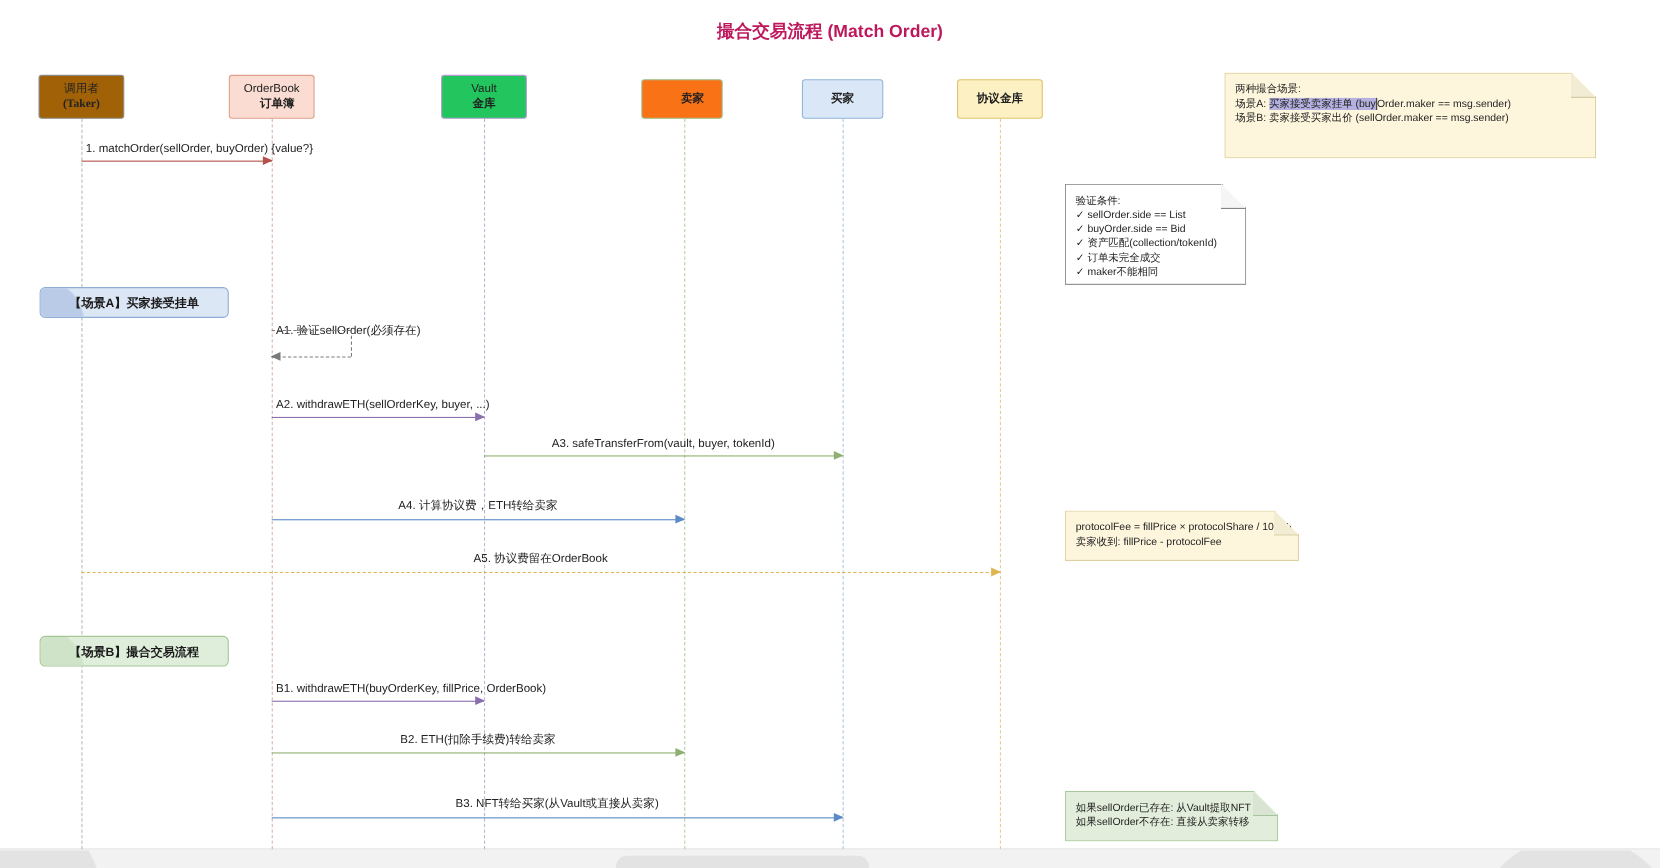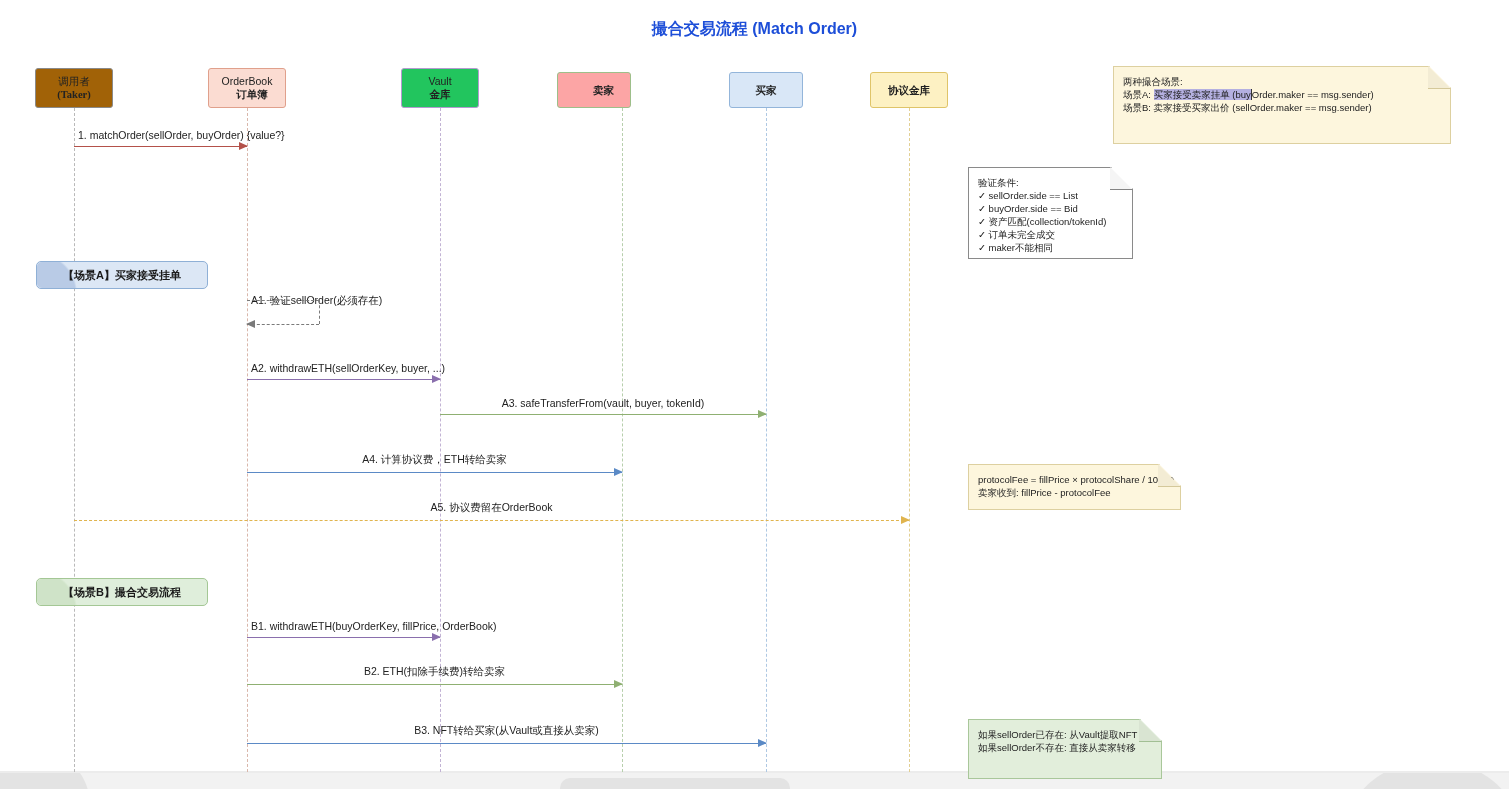--- a/index.html
+++ b/index.html
@@ -24,21 +24,21 @@
     position:absolute;left:0;top:0;width:1509px;height:773px;
     background:#ffffff;z-index:1;
   }
   .canvas-edge{
     position:absolute;left:0;top:771px;width:1509px;height:2px;
     background:#ececec;z-index:2;
   }
 
   .title{
     position:absolute;left:0;top:19px;width:1509px;text-align:center;
-    font-size:16px;font-weight:bold;color:#1d4ed8;z-index:5;
+    font-size:16px;font-weight:bold;color:#be185d;z-index:5;
   }
 
   
   .actor{
     position:absolute;box-sizing:border-box;border-radius:3px;
     display:flex;flex-direction:column;align-items:center;justify-content:center;
     font-size:10.5px;line-height:13px;color:#222;z-index:6;text-align:center;
   }
   .actor .l2{font-weight:bold;}
   
@@ -108,21 +108,21 @@
       <span class="l2" style="font-weight: bold;">(Taker)</span>
     </div>
     <div class="actor" style="left: 208px; top: 68px; width: 78px; height: 40px; background: rgb(251, 220, 210); border: 1px solid rgb(224, 160, 140);">
       <span>OrderBook</span>
       <span class="l2" style="font-weight: bold; margin-left: 10px;">订单簿</span>
     </div>
     <div class="actor" style="left: 401px; top: 68px; width: 78px; height: 40px; background: #22c55e; border: 1px solid rgb(180, 154, 208);">
       <span>Vault</span>
       <span class="l2" style="font-weight: bold;">金库</span>
     </div>
-    <div class="actor" style="left: 557px; top: 72px; width: 74px; height: 36px; background: #fca5a5; border: 1px solid rgb(157, 191, 138); padding-left: 19px;">
+    <div class="actor" style="left: 583px; top: 72px; width: 74px; height: 36px; background: #f97316; border: 1px solid rgb(157, 191, 138); padding-left: 19px;">
       <span class="" style="font-weight: bold;">卖家</span>
     </div>
     <div class="actor" style="left: 729px; top: 72px; width: 74px; height: 36px; background: rgb(217, 231, 247); border: 1px solid rgb(147, 181, 218);">
       <span class="" style="font-weight: bold;">买家</span>
     </div>
     <div class="actor" style="left: 870px; top: 72px; width: 78px; height: 36px; background: rgb(253, 241, 195); border: 1px solid rgb(223, 196, 105);">
       <span class="" style="font-weight: bold;">协议金库</span>
     </div>
   </div>
 <div id="messages-layer">
@@ -174,21 +174,21 @@
       <div class="lbl">B3. NFT转给买家(从Vault或直接从卖家)</div>
     </div>
   </div>
 <div id="notes-layer">
     <div class="note" style="left: 1113px; top: 66px; width: 338px; height: 78px; background: rgb(253, 246, 221); border: 1px solid rgb(221, 208, 160); clip-path: polygon(0px 0px, calc(100% - 22px) 0px, 100% 22px, 100% 100%, 0px 100%);"><div>两种撮合场景:</div><div><span>场景A: </span><span style="background: rgb(180, 176, 224);">买家接受卖家挂单 (buy</span><span style="border-left: 1px solid rgb(51, 51, 51);"></span><span>Order.maker == msg.sender)</span></div><div>场景B: 卖家接受买家出价 (sellOrder.maker == msg.sender)</div></div>
     <div style="position: absolute; left: 1428px; top: 66px; width: 22px; height: 22px; z-index: 8; background: rgb(253, 246, 221); border-right: 1px solid rgb(221, 208, 160); border-bottom: 1px solid rgb(221, 208, 160); clip-path: polygon(0px 0px, 100% 100%, 0px 100%); filter: brightness(0.96);"></div>
     <div class="note" style="left: 968px; top: 167px; width: 165px; height: 92px; background: rgb(255, 255, 255); border: 1px solid rgb(138, 138, 138); clip-path: polygon(0px 0px, calc(100% - 22px) 0px, 100% 22px, 100% 100%, 0px 100%);"><div>验证条件:</div><div>✓ sellOrder.side == List</div><div>✓ buyOrder.side == Bid</div><div>✓ 资产匹配(collection/tokenId)</div><div>✓ 订单未完全成交</div><div>✓ maker不能相同</div></div>
     <div style="position: absolute; left: 1110px; top: 167px; width: 22px; height: 22px; z-index: 8; background: rgb(255, 255, 255); border-right: 1px solid rgb(138, 138, 138); border-bottom: 1px solid rgb(138, 138, 138); clip-path: polygon(0px 0px, 100% 100%, 0px 100%); filter: brightness(0.96);"></div>
     <div class="note" style="left: 968px; top: 464px; width: 213px; height: 46px; background: rgb(253, 246, 221); border: 1px solid rgb(221, 208, 160); clip-path: polygon(0px 0px, calc(100% - 22px) 0px, 100% 22px, 100% 100%, 0px 100%);"><div>protocolFee = fillPrice × protocolShare / 10000</div><div>卖家收到: fillPrice - protocolFee</div></div>
     <div style="position: absolute; left: 1158px; top: 464px; width: 22px; height: 22px; z-index: 8; background: rgb(253, 246, 221); border-right: 1px solid rgb(221, 208, 160); border-bottom: 1px solid rgb(221, 208, 160); clip-path: polygon(0px 0px, 100% 100%, 0px 100%); filter: brightness(0.96);"></div>
-    <div class="note" style="left: 968px; top: 719px; width: 194px; height: 60px; background: rgb(226, 238, 219); border: 1px solid rgb(169, 199, 154); clip-path: polygon(0px 0px, calc(100% - 22px) 0px, 100% 22px, 100% 100%, 0px 100%);"><div>如果sellOrder已存在: 从Vault提取NFT</div><div>如果sellOrder不存在: 直接从卖家转移</div></div>
+    <div class="note" style="left: 968px; top: 719px; width: 194px; height: 46px; background: rgb(226, 238, 219); border: 1px solid rgb(169, 199, 154); clip-path: polygon(0px 0px, calc(100% - 22px) 0px, 100% 22px, 100% 100%, 0px 100%);"><div>如果sellOrder已存在: 从Vault提取NFT</div><div>如果sellOrder不存在: 直接从卖家转移</div></div>
     <div style="position: absolute; left: 1139px; top: 719px; width: 22px; height: 22px; z-index: 8; background: rgb(226, 238, 219); border-right: 1px solid rgb(169, 199, 154); border-bottom: 1px solid rgb(169, 199, 154); clip-path: polygon(0px 0px, 100% 100%, 0px 100%); filter: brightness(0.96);"></div>
   </div>
 <div id="scenarios-layer">
     <div class="scenario" style="left: 36px; top: 261px; width: 172px; height: 28px; background: rgb(220, 231, 245); border: 1px solid rgb(143, 176, 214);">
       <div class="sc-gloss" style="background: radial-gradient(circle at 0% 120%, rgb(185, 203, 230) 0%, rgb(185, 203, 230) 55%, transparent 58%);"></div>
       <span style="position: relative;">【场景A】买家接受挂单</span>
     </div>
     <div class="scenario" style="left: 36px; top: 578px; width: 172px; height: 28px; background: rgb(223, 238, 219); border: 1px solid rgb(164, 199, 149);">
       <div class="sc-gloss" style="background: radial-gradient(circle at 0% 120%, rgb(207, 227, 200) 0%, rgb(207, 227, 200) 55%, transparent 58%);"></div>
       <span style="position: relative;">【场景B】撮合交易流程</span>

